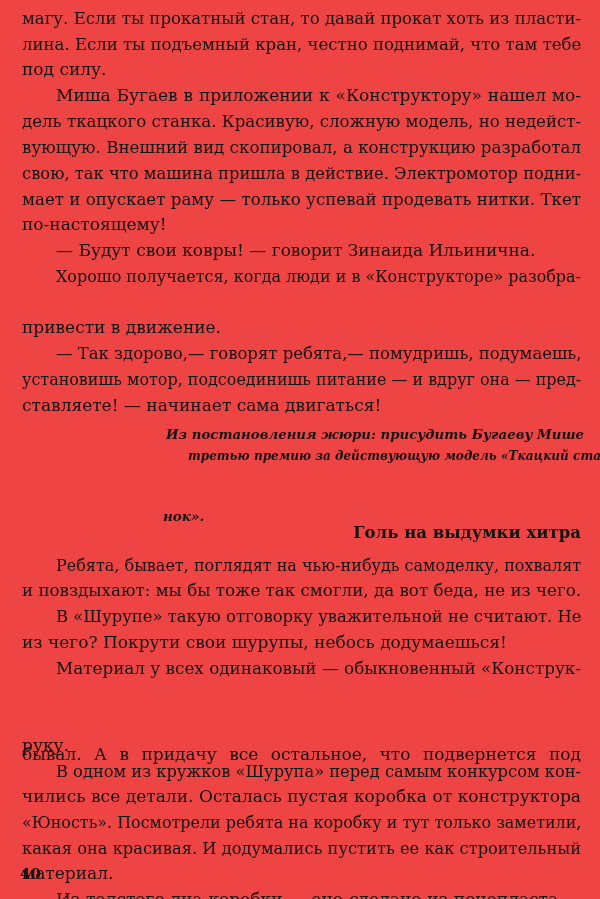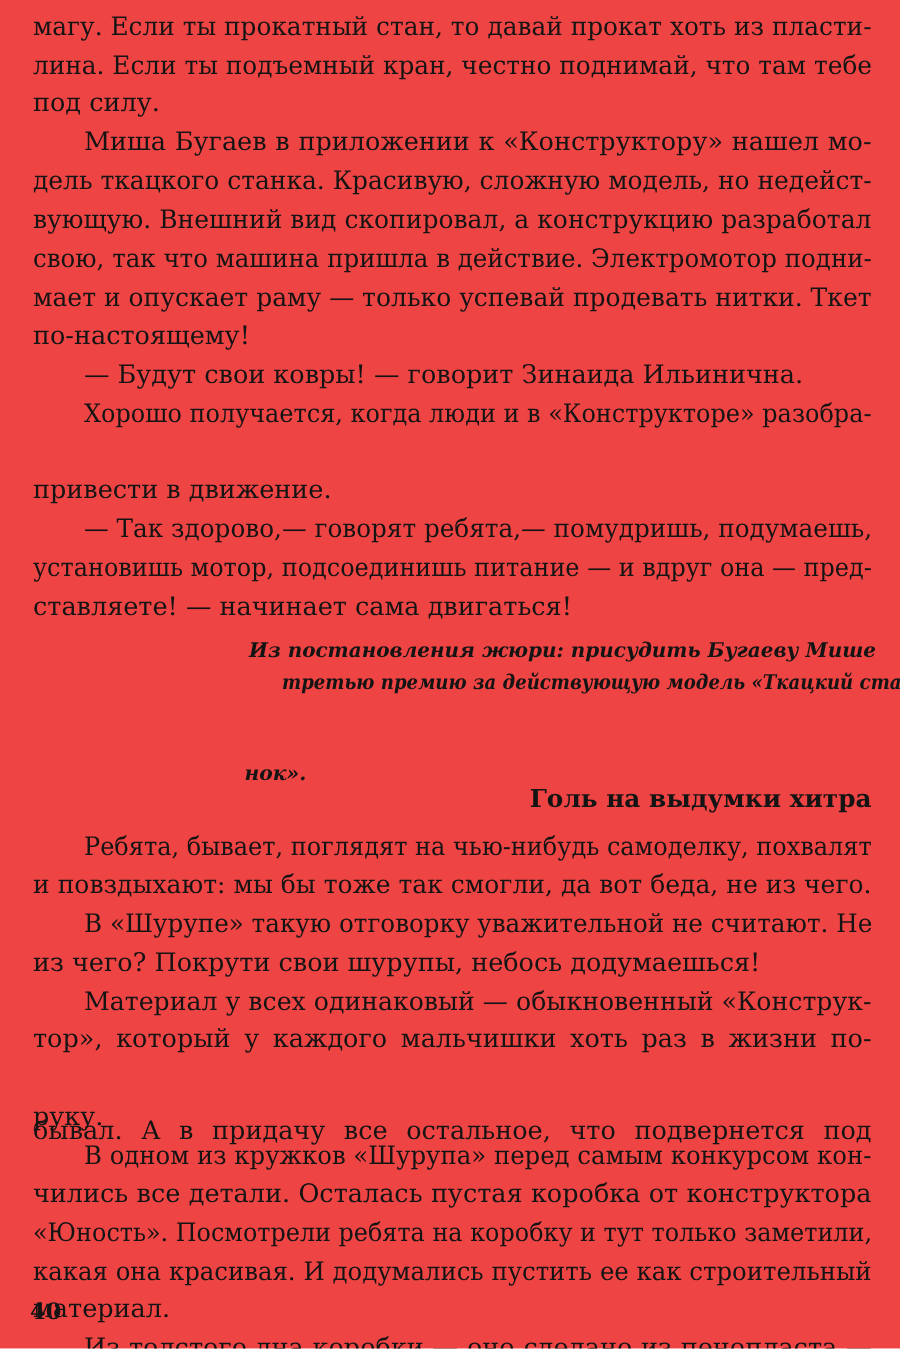--- a/index.html
+++ b/index.html
@@ -100,21 +100,20 @@
   <div class="note-line" style="top: 445px; transform: scaleX(0.8932); width: 468px;">третью премию за действующую модель «Ткацкий ста-</div>
   <div class="note-line last" style="top:466px;margin-top:40px;">нок».</div>
 
   <div class="heading" style="top:521px;">Голь на выдумки хитра</div>
 
   <div class="line indent" style="top: 552px; transform: scaleX(0.9409); width: 558px;">Ребята, бывает, поглядят на чью-нибудь самоделку, похвалят</div>
   <div class="line" style="top: 577px; transform: scaleX(0.9807); width: 570px;">и повздыхают: мы бы тоже так смогли, да вот беда, не из чего.</div>
   <div class="line indent" style="top: 603px; transform: scaleX(0.9651); width: 544px;">В «Шурупе» такую отговорку уважительной не считают. Не</div>
   <div class="line last" style="top:629px;">из чего? Покрути свои шурупы, небось додумаешься!</div>
   <div class="line indent" style="top: 655px; transform: scaleX(0.9868); width: 532px;">Материал у всех одинаковый — обыкновенный «Конструк-</div>
-  <div class="line" style="top:680px;">тор», который у каждого мальчишки хоть раз в жизни по-</div>
   <div class="line" style="top:741px;">бывал. А в придачу все остальное, что подвернется под</div>
   <div class="line last" style="top:732px;">руку.</div>
   <div class="line indent" style="top: 758px; transform: scaleX(0.9563); width: 549px;">В одном из кружков «Шурупа» перед самым конкурсом кон-</div>
   <div class="line" style="top:783px;">чились все детали. Осталась пустая коробка от конструктора</div>
   <div class="line" style="top: 809px; transform: scaleX(0.9363); width: 597px;">«Юность». Посмотрели ребята на коробку и тут только заметили,</div>
   <div class="line" style="top: 835px; transform: scaleX(0.9556); width: 585px;">какая она красивая. И додумались пустить ее как строительный</div>
   <div class="line last" style="top:860px;">материал.</div>
   <div class="line indent" style="top:886px;">Из толстого дна коробки — оно сделано из пенопласта —</div>
 
   <div class="page-number">40</div>

